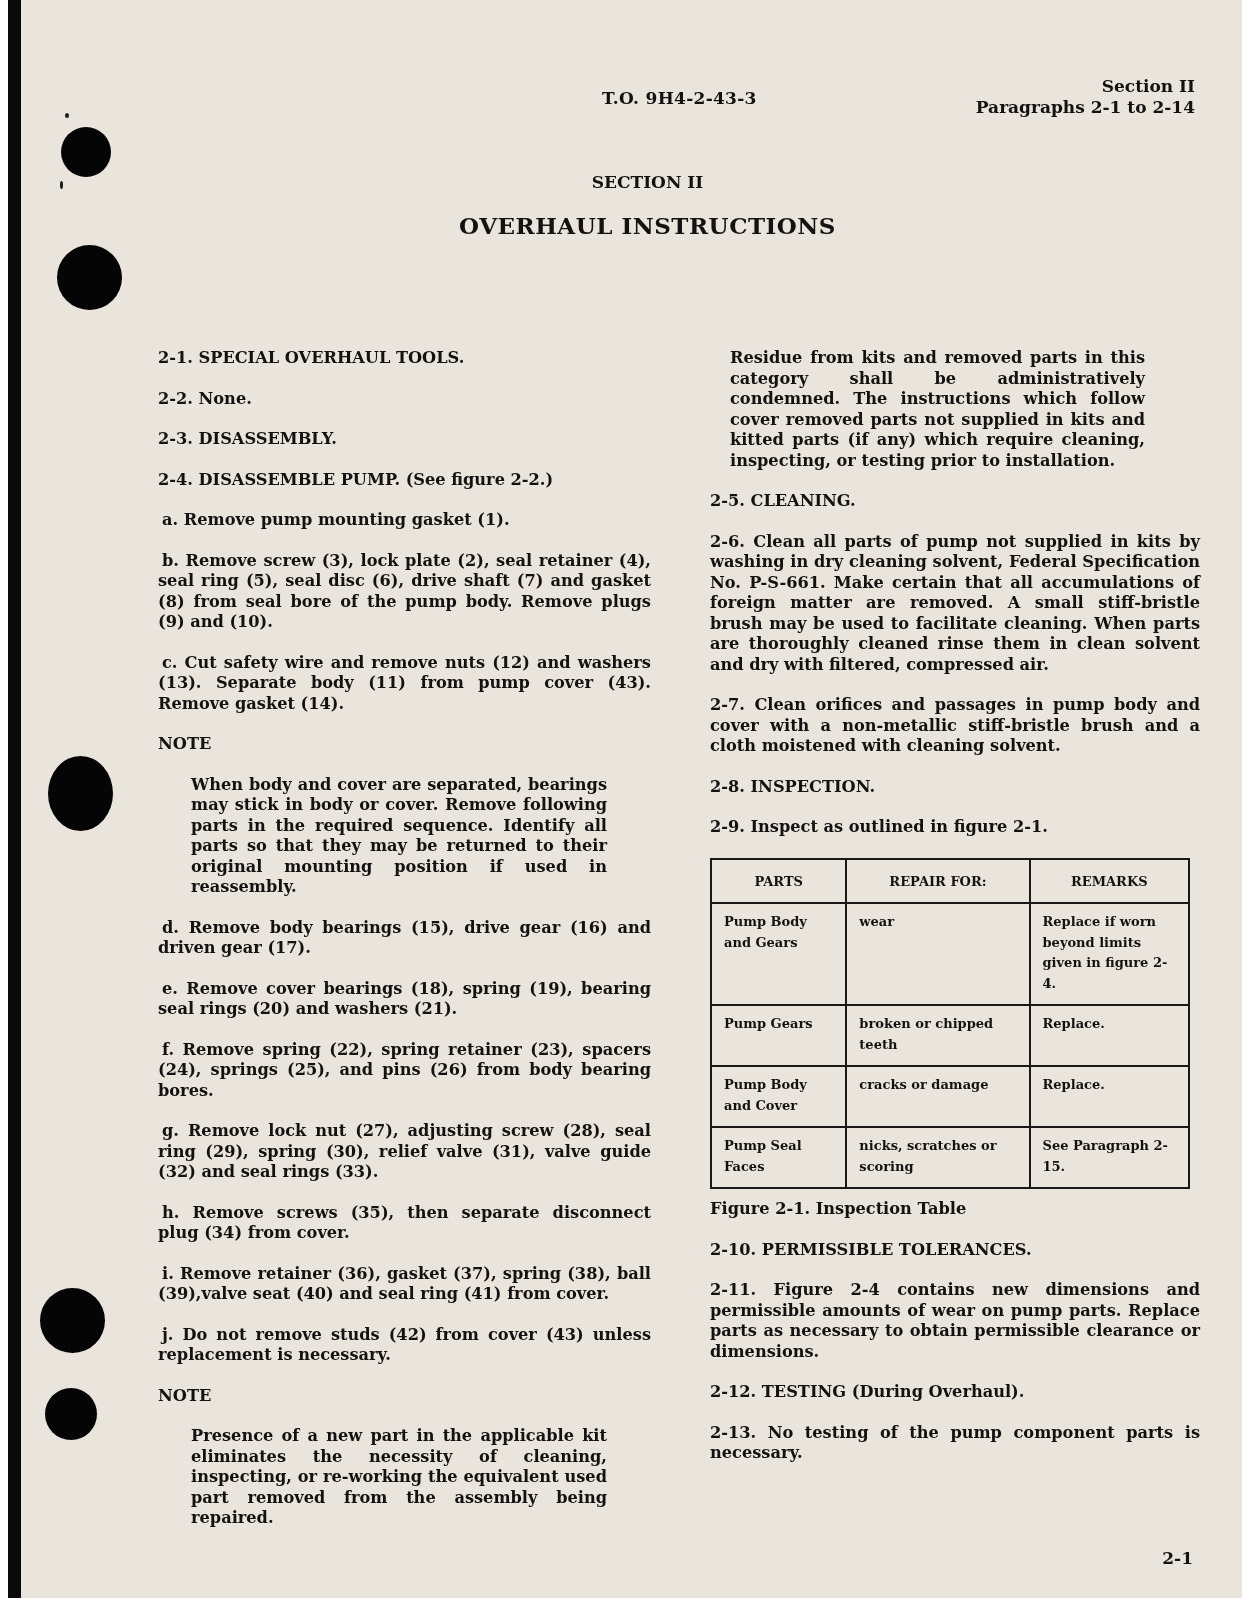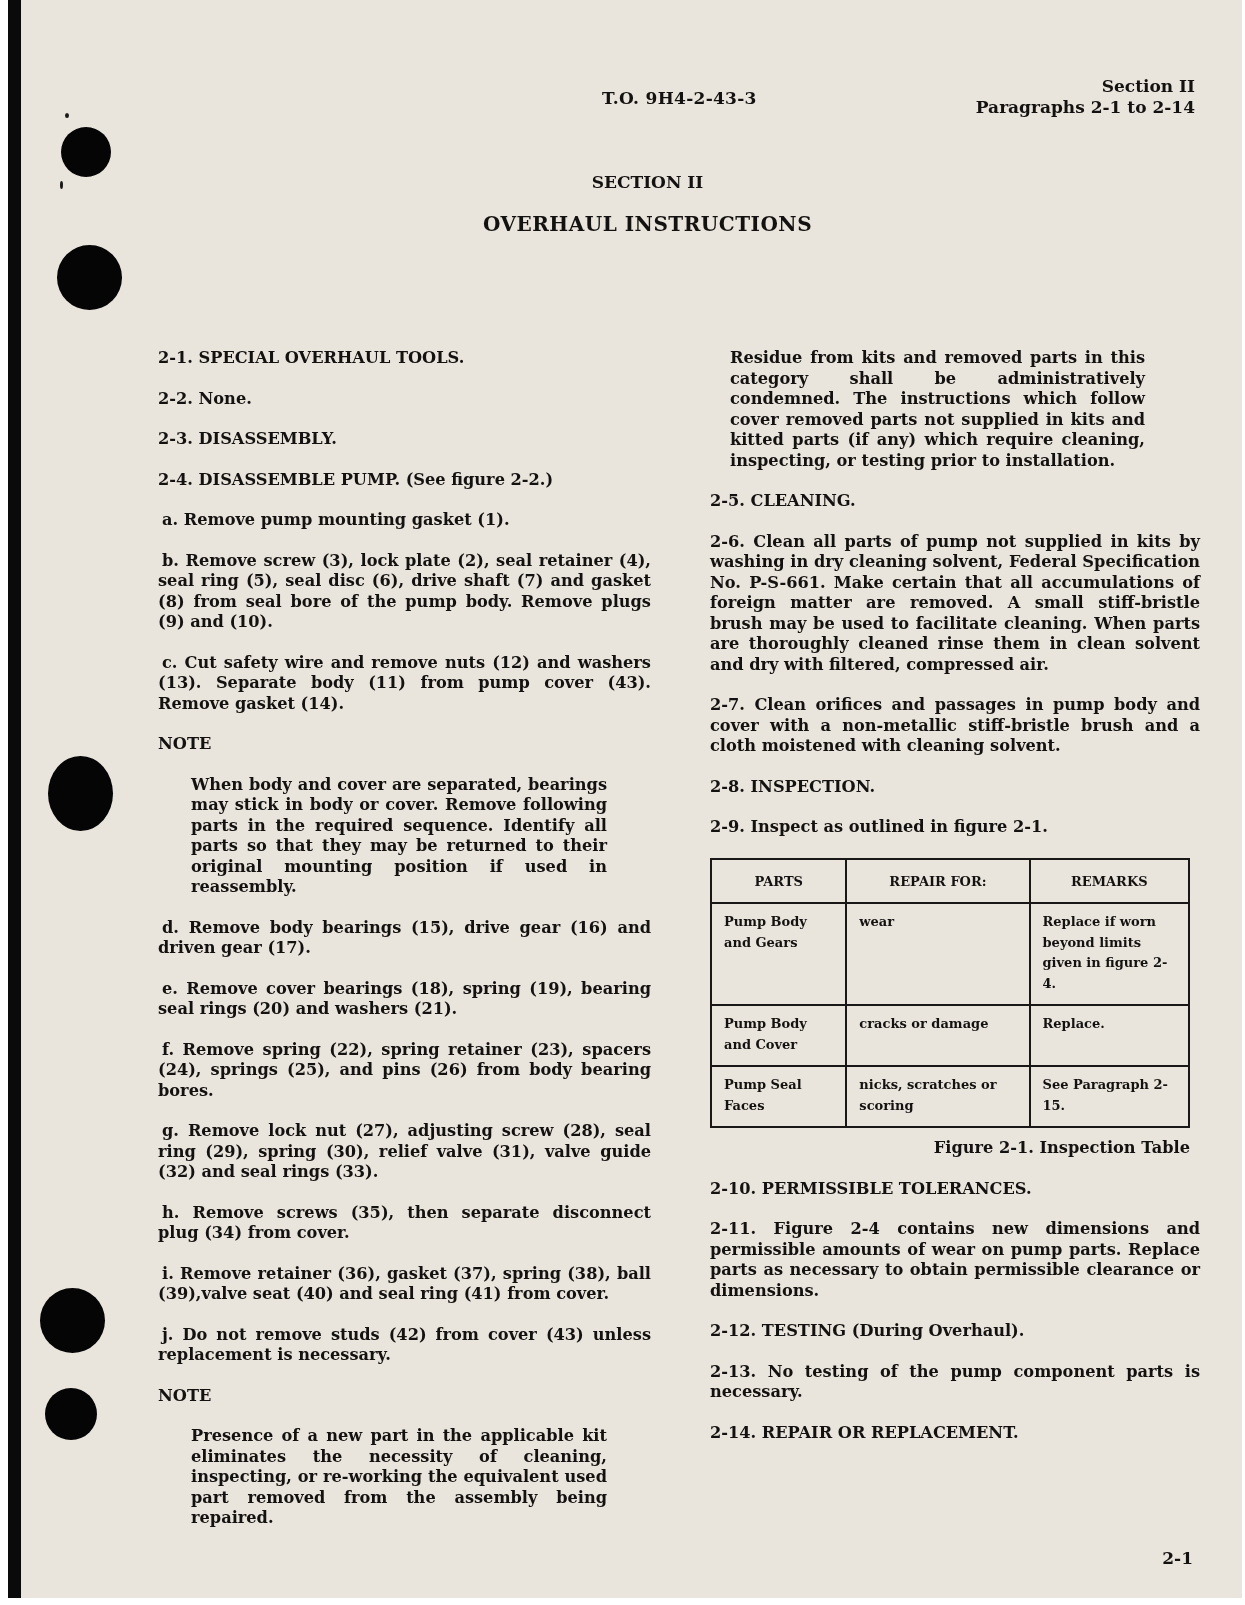--- a/index.html
+++ b/index.html
@@ -16,34 +16,34 @@
   .left-edge {
     position: absolute; left: 8px; top: 0; width: 13px; height: 1598px; background: #0a0a0a;
   }
   .hole {
     position: absolute; border-radius: 50%; background: #050505;
   }
   .speck { position:absolute; background:#1a1a1a; border-radius:50%; }
   .hdr-left { position:absolute; left:602px; top:76px; font-size:17px; font-weight:bold; letter-spacing:0.3px;margin-top:12px; }
   .hdr-right { position:absolute; right:50px; top:76px; font-size:17px; font-weight:bold; text-align:right; line-height:21px; }
   .sec-title { position:absolute; left:0; width:1245px; text-align:center; top:172px; font-size:17px; font-weight:bold; padding-left:50px; box-sizing:border-box; }
-  .sec-sub { position:absolute; left:0; width:1245px; text-align:center; top:212px; font-size:20px; font-weight:bold; padding-left:50px; box-sizing:border-box; letter-spacing:0.5px; }
+  .sec-sub { position:absolute; left:0; width:1245px; text-align:center; top:212px; font-size:23px; font-weight:bold; padding-left:50px; box-sizing:border-box; letter-spacing:0.5px; }
 
   .col { position:absolute; font-size:16.2px; line-height:20.5px; font-weight:bold; }
   .col-left { left:158px; top:348px; width:493px; }
   .col-right { left:710px; top:348px; width:490px; }
   .p { margin:0 0 20px 0; text-align:justify; }
   .p.ind { text-indent:4px; }
   .note-h { margin:16px 0 20px 0; }
   .note-b { margin:0 0 20px 0; padding-left:33px; padding-right:44px; text-align:justify; }
 
   table.insp { border-collapse:collapse; width:480px; margin:4px 0 10px 0; font-size:13px; font-weight:bold; }
   table.insp th, table.insp td { border:2px solid #1a1816; padding:8px 10px 10px 12px; vertical-align:top; text-align:left; line-height:20.5px; }
   table.insp th { text-align:center; font-weight:bold; padding:12px 8px 10px 8px; }
-  .cap { text-align:right; margin:0 0 20px 0; padding-right:10px; }
+  .cap { text-align:left; margin:0 0 20px 0; padding-right:10px; }
   .pagenum { position:absolute; right:52px; top:1548px; font-size:17px; font-weight:bold; }
 </style>
 </head>
 <body>
 
 <div class="page"></div>
 <div class="left-edge"></div>
 
 <div class="hole" style="left:61px;top:127px;width:50px;height:50px;"></div>
 <div class="hole" style="left:57px;top:245px;width:65px;height:65px;"></div>
@@ -104,33 +104,37 @@
         <th>REMARKS</th>
       </tr>
     </thead>
     <tbody>
       <tr style="height:84px;">
         <td>Pump Body and Gears</td>
         <td>wear</td>
         <td>Replace if worn beyond limits given in figure 2-4.</td>
       </tr>
       <tr style="height:60px;">
+        <td>Pump Gears</td>
+        <td>broken or chipped teeth</td>
+        <td>Replace.</td>
+      </tr>
+      <tr style="height:60px;">
         <td>Pump Body and Cover</td>
         <td>cracks or damage</td>
         <td>Replace.</td>
       </tr>
       <tr style="height:60px;padding-left:40px;">
         <td>Pump Seal Faces</td>
         <td>nicks, scratches or scoring</td>
         <td>See Paragraph 2-15.</td>
       </tr>
     </tbody>
   </table>
   <p class="cap">Figure 2-1. Inspection Table</p>
 
   <p class="p">2-10. PERMISSIBLE TOLERANCES.</p>
   <p class="p">2-11. Figure 2-4 contains new dimensions and permissible amounts of wear on pump parts. Replace parts as necessary to obtain permissible clearance or dimensions.</p>
   <p class="p">2-12.  TESTING (During Overhaul).</p>
   <p class="p">2-13. No testing of the pump component parts is necessary.</p>
-  <p class="p">2-14.  REPAIR OR REPLACEMENT.</p>
 </div>
 
 <div class="pagenum">2-1</div>
 
 </body></html>

